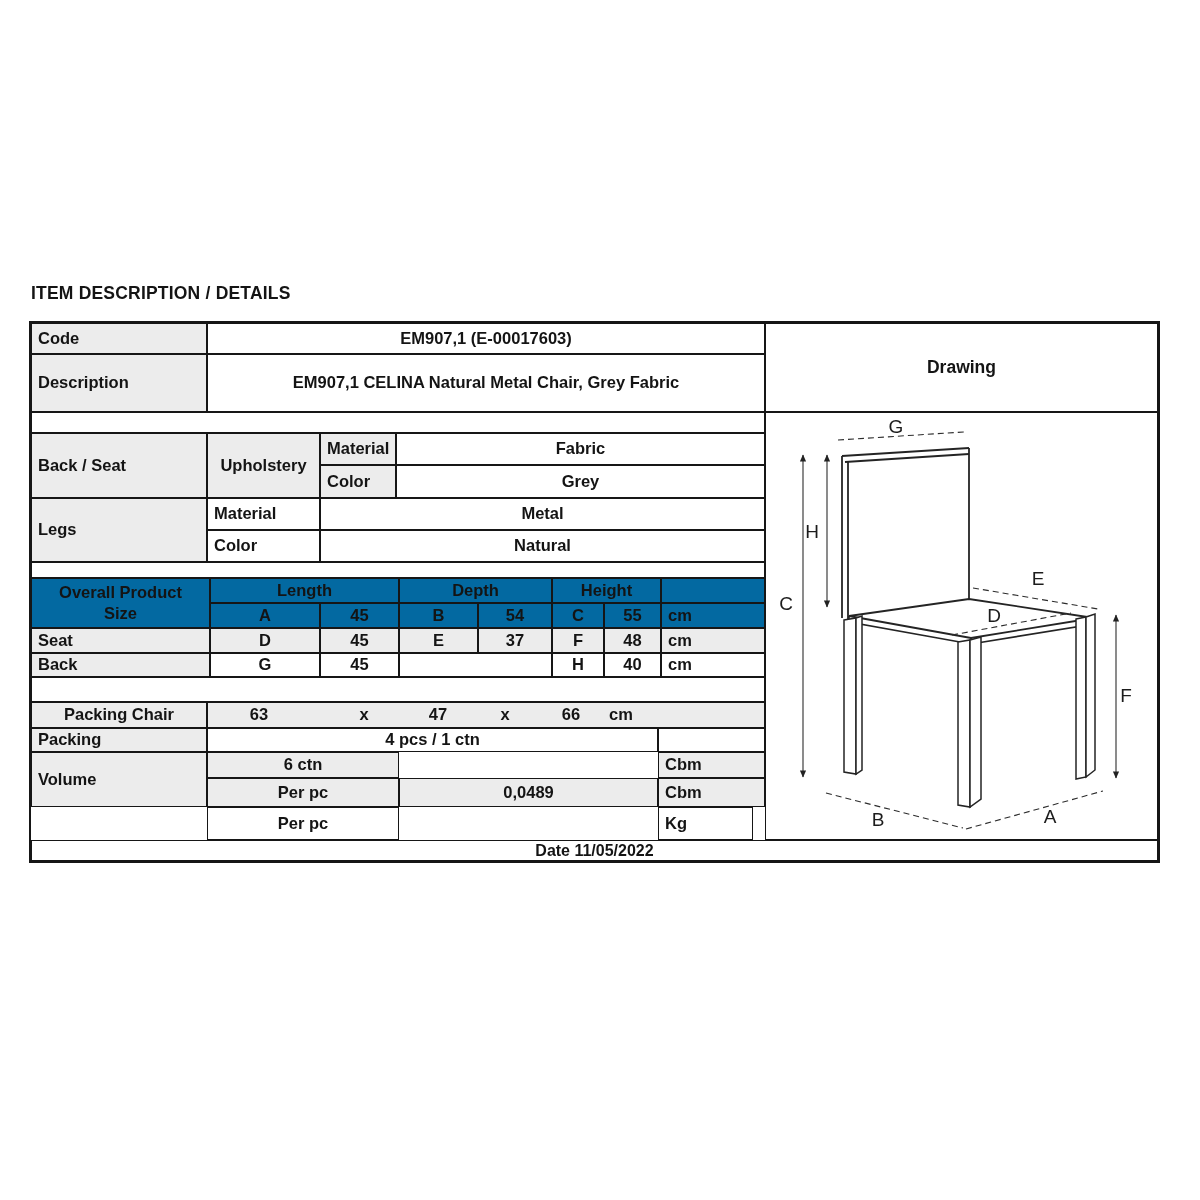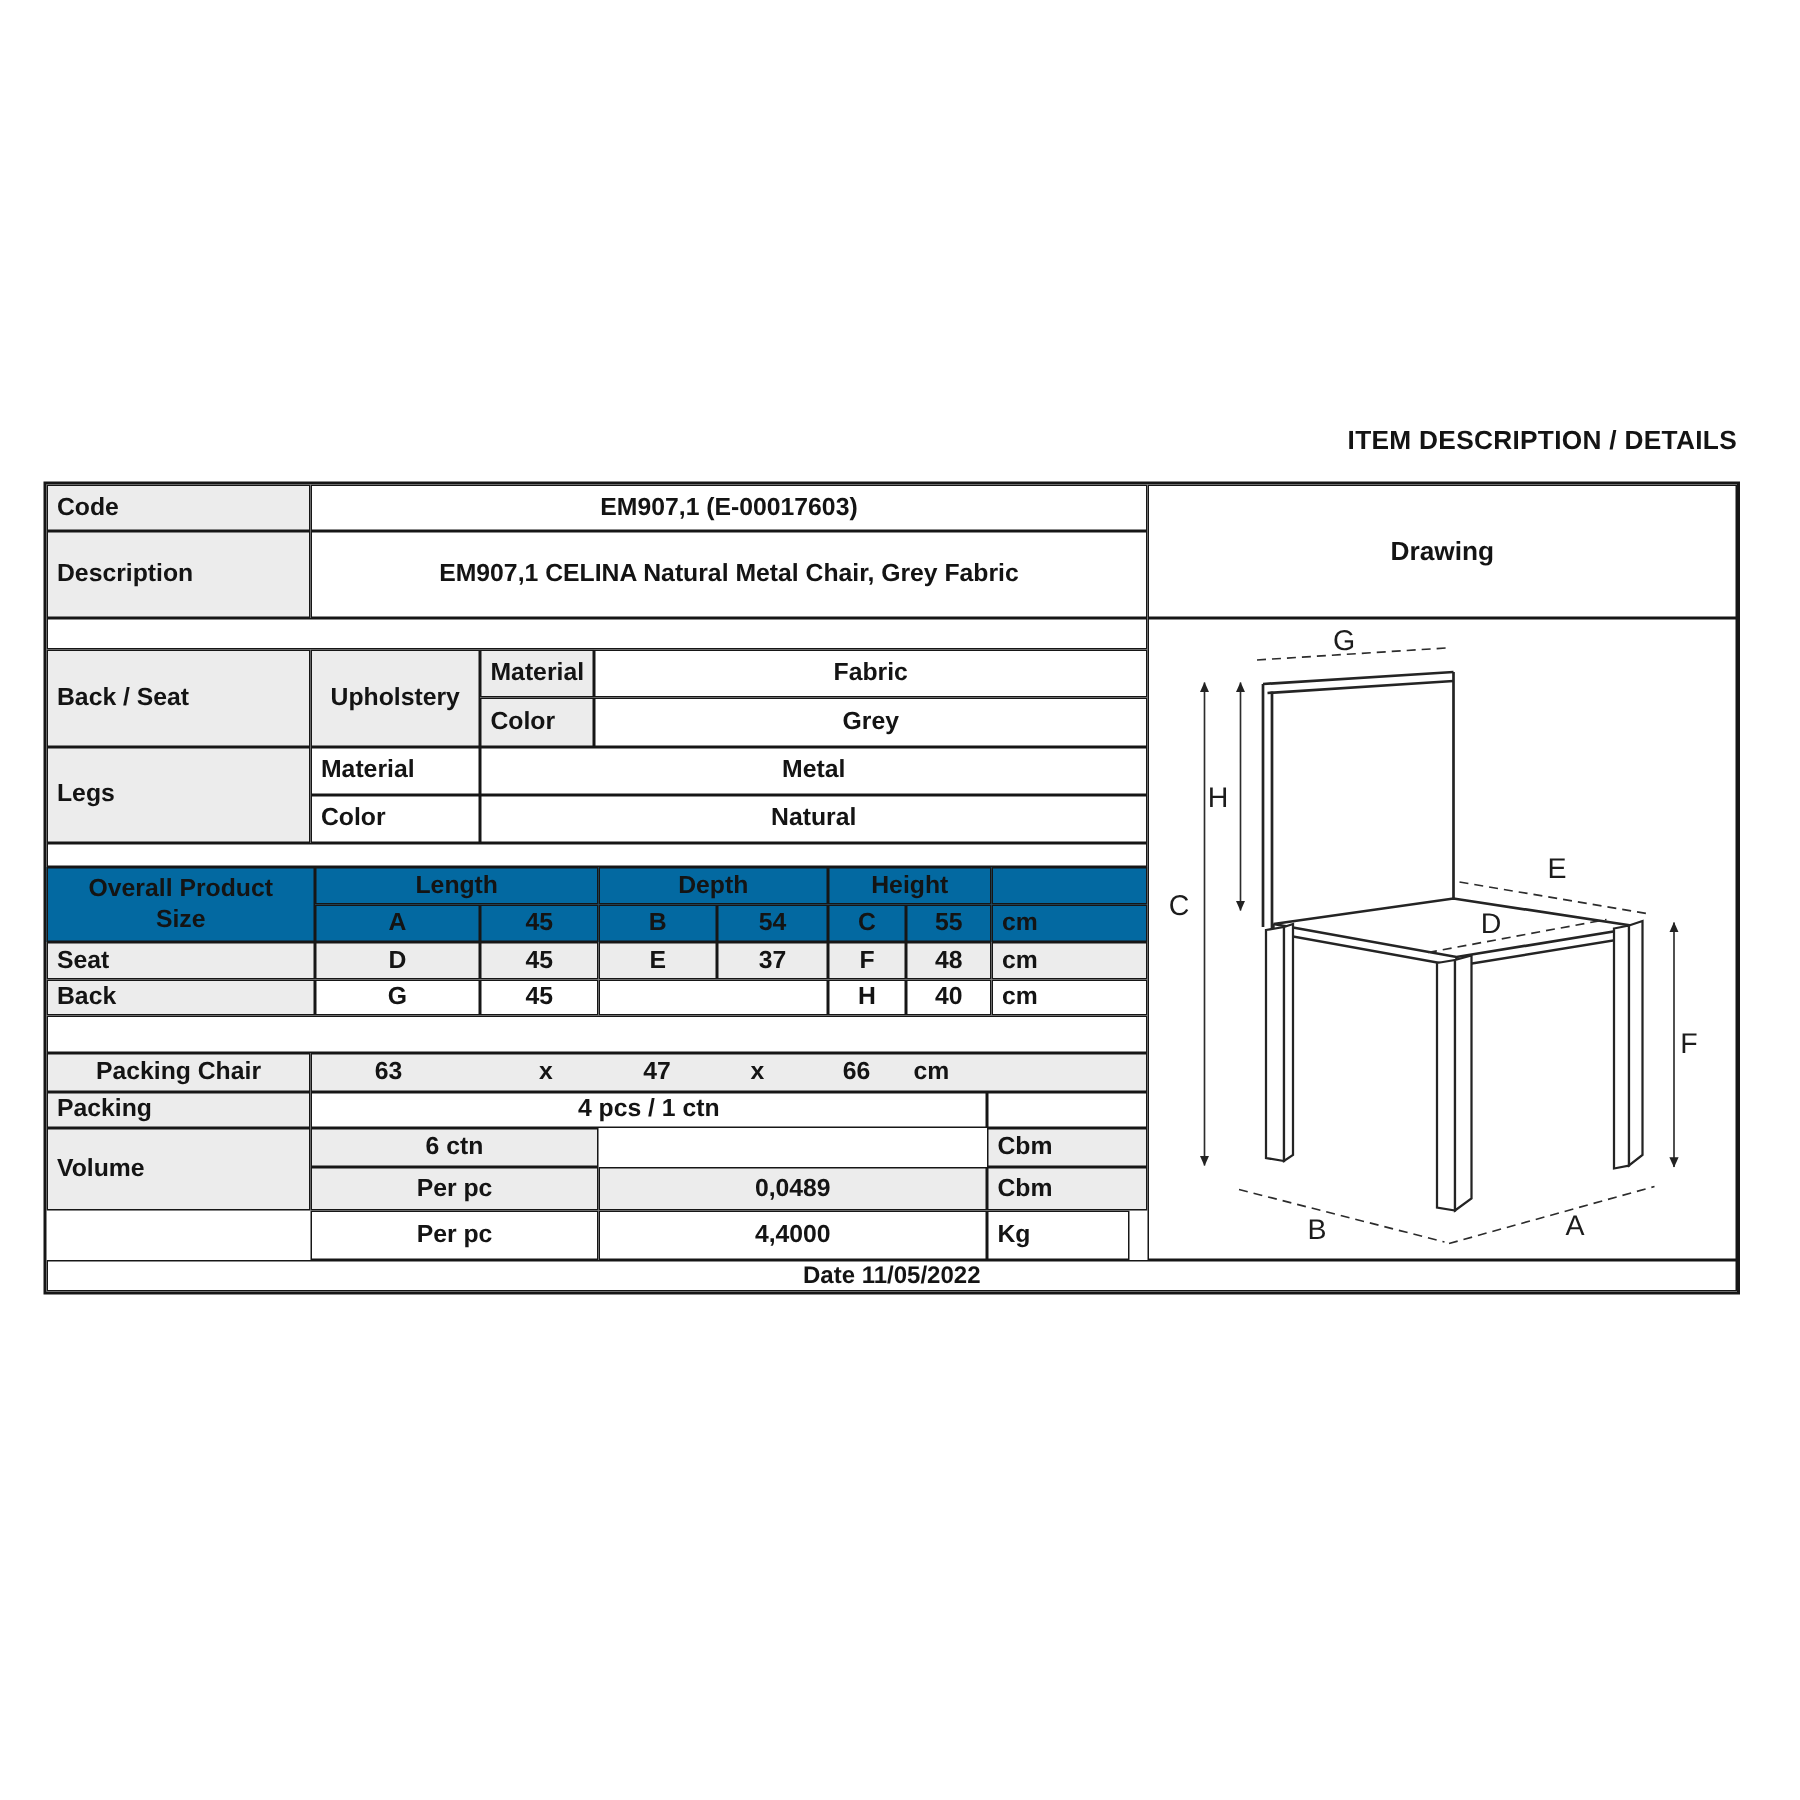--- a/index.html
+++ b/index.html
@@ -1,18 +1,18 @@
 <!DOCTYPE html>
 <html><head>
 <meta charset="utf-8">
 <style>
   html,body{margin:0;padding:0;background:#fff;}
   .page{position:relative;width:1200px;height:1200px;background:#ffffff;overflow:hidden;
         font-family:"Liberation Sans",sans-serif;color:#141414;}
-  .title{position:absolute;left:31px;top:283px;width:1127px;text-align:right;
+  .title{position:absolute;left:31px;top:283px;width:1127px;text-align:left;
          font-weight:700;font-size:17.5px;letter-spacing:.2px;}
   .tbl{position:absolute;left:29px;top:321px;width:1127px;height:538px;
        border:2px solid #161616;background:#fff;}
   .cell{position:absolute;box-sizing:border-box;border:1px solid #161616;background:#ffffff;
         display:flex;align-items:center;justify-content:center;
         font-weight:700;font-size:16.5px;line-height:1.08;white-space:nowrap;}
   .gl{background:#ececec;justify-content:flex-start;padding-left:6px;}   
   .gc{background:#ececec;}                                               
   .lft{justify-content:flex-start;padding-left:6px;}
   .yel{background:#0369a1;}
@@ -107,21 +107,20 @@
     <div class="cell" style="left:627px;top:405px;width:107px;height:24px"></div>
 
     <div class="cell gl" style="left:0;top:429px;width:176px;height:55px">Volume</div>
     <div class="cell gc" style="left:176px;top:429px;width:192px;height:26px">6 ctn</div>
     <div class="cell gl" style="left:627px;top:429px;width:107px;height:26px">Cbm</div>
     <div class="cell gc" style="left:176px;top:455px;width:192px;height:29px">Per pc</div>
     <div class="cell gc" style="left:368px;top:455px;width:259px;height:29px">0,0489</div>
     <div class="cell gl" style="left:627px;top:455px;width:107px;height:29px">Cbm</div>
 
     <div class="cell" style="left:176px;top:484px;width:192px;height:33px">Per pc</div>
-    <div class="cell" style="left:368px;top:484px;width:259px;height:33px">4,4000</div>
     <div class="cell lft" style="left:627px;top:484px;width:95px;height:33px">Kg</div>
 
     <div class="cell" style="left:0;top:517px;width:1127px;height:21px;font-size:16px">Date 11/05/2022</div>
 
     <div class="drawing-area">
       <svg width="391" height="426" viewBox="0 0 391 426">
         <defs>
           <marker id="arr" viewBox="0 0 10 10" refX="8.5" refY="5" markerWidth="7" markerHeight="7" orient="auto-start-reverse">
             <path d="M0,1 L9,5 L0,9 Z" fill="#222"></path>
           </marker>

